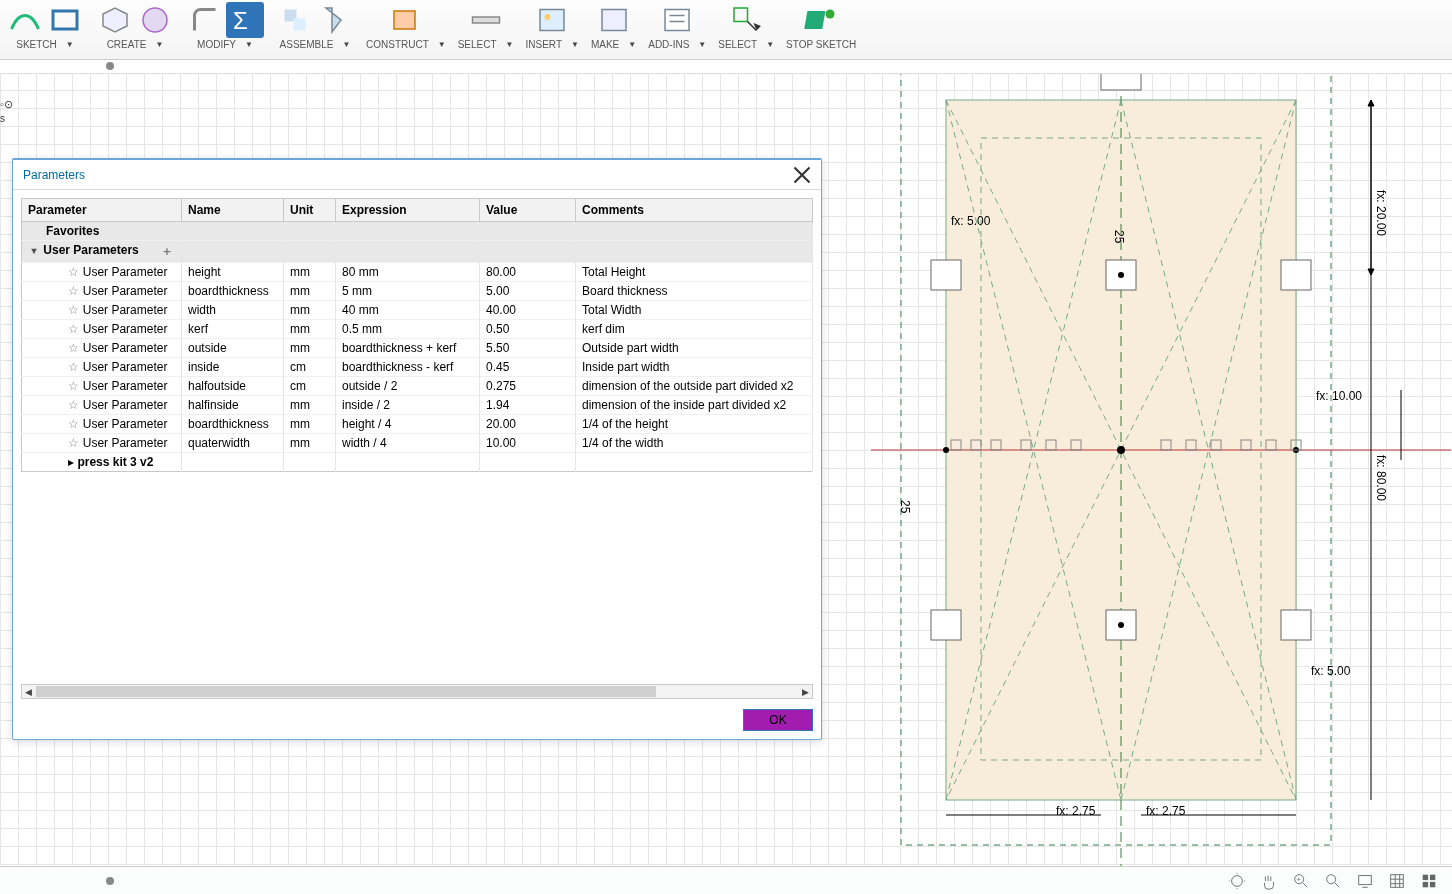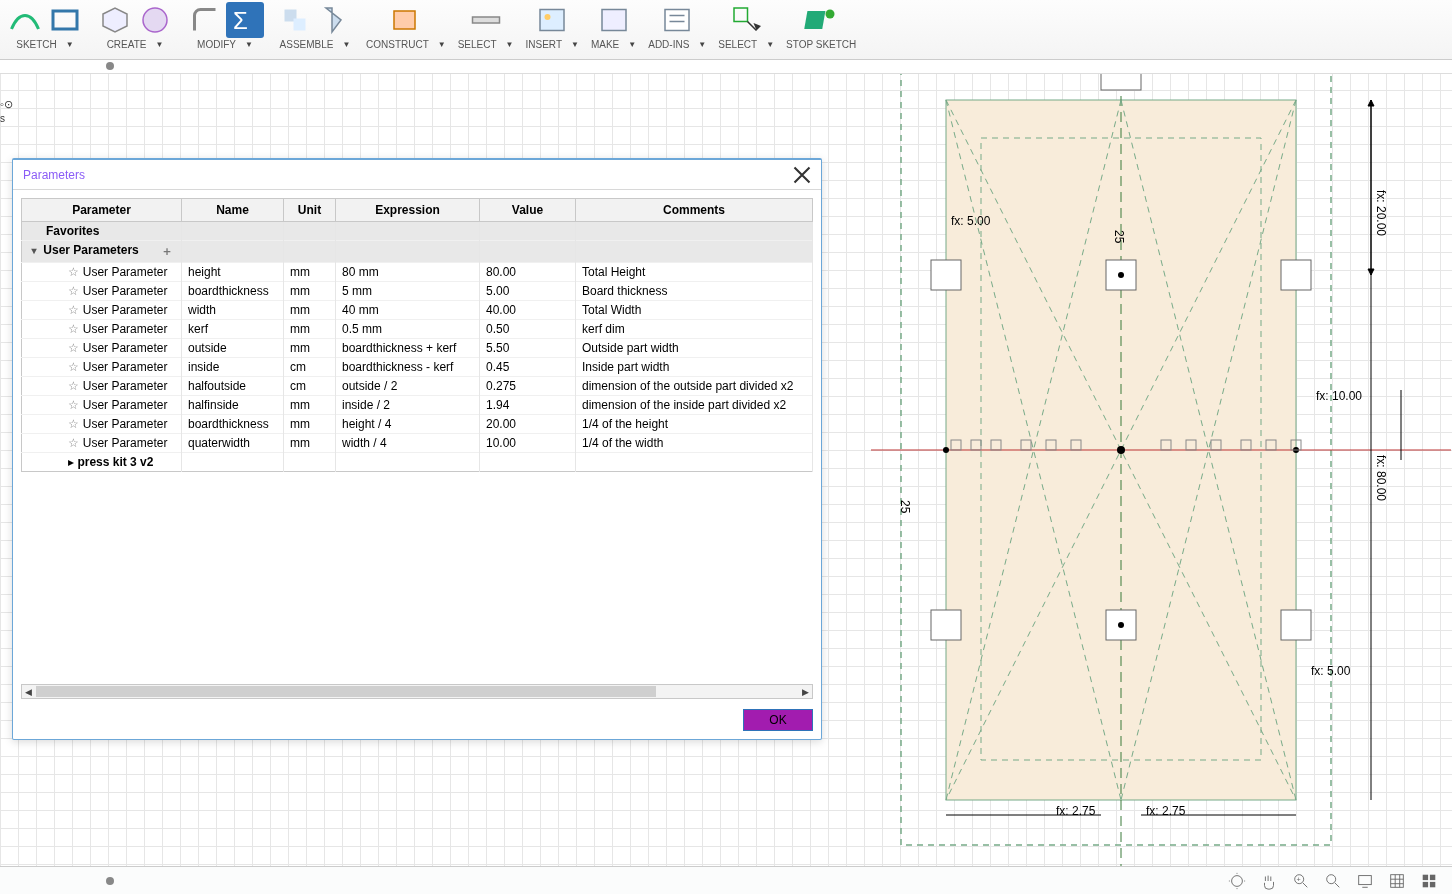--- a/index.html
+++ b/index.html
@@ -30,24 +30,24 @@
 
 .leftctl { position:absolute; z-index:2; left:0; top:98px; width:20px; display:flex; flex-direction:column; gap:2px; }
 .leftctl span { font-size:11px; color:#333; }
 
 
 .dlg {
   position: absolute; left: 12px; top: 158px; width: 810px; height: 582px;
   border: 1px solid #6ca7d8; border-top-width: 2px; border-radius: 2px;
   background: #fff; z-index: 5; box-shadow: 0 2px 8px rgba(0,0,0,.15);
 }
-.dlg .title { height: 30px; display:flex; align-items:center; justify-content:space-between; padding: 0 10px; font-size: 12px; color:#8b5cf6; border-bottom:1px solid #d8d8d8; }
+.dlg .title { height: 30px; display:flex; align-items:center; justify-content:space-between; padding: 0 10px; font-size: 12px; color:#0369a1; border-bottom:1px solid #d8d8d8; }
 .dlg .close { width:18px; height:18px; display:flex; align-items:center; justify-content:center; }
 .dlg .tbl { width: calc(100% - 16px); margin: 8px 8px 0 8px; border: 1px solid #c8c8c8; border-collapse: collapse; font-size: 12px; }
-.dlg .tbl th { background: #f2f2f2; text-align:center; font-weight:700; padding: 4px 6px; border-right:1px solid #c8c8c8; border-bottom:1px solid #c8c8c8;margin-left:39px; }
+.dlg .tbl th { background: #f2f2f2; text-align:left; font-weight:700; padding: 4px 6px; border-right:1px solid #c8c8c8; border-bottom:1px solid #c8c8c8;margin-left:39px; }
 .dlg .tbl td { padding: 2px 6px; border-right:1px solid #e6e6e6; border-top:1px solid #f0f0f0; height:19px; }
 .dlg .grrow td { background:#e8e8e8; font-weight:700; }
 .dlg .grrow .tw { display:inline-block; width:12px; text-align:center; color:#555; font-size:10px; }
 .dlg .param-col { width:160px; }
 .dlg .name-col  { width:102px; }
 .dlg .unit-col  { width:52px; }
 .dlg .expr-col  { width:144px; }
 .dlg .val-col   { width:96px; }
 .dlg .star { color:#888; font-size:12px; margin-right:4px; }
 .dlg .indent1 { padding-left: 18px; }

